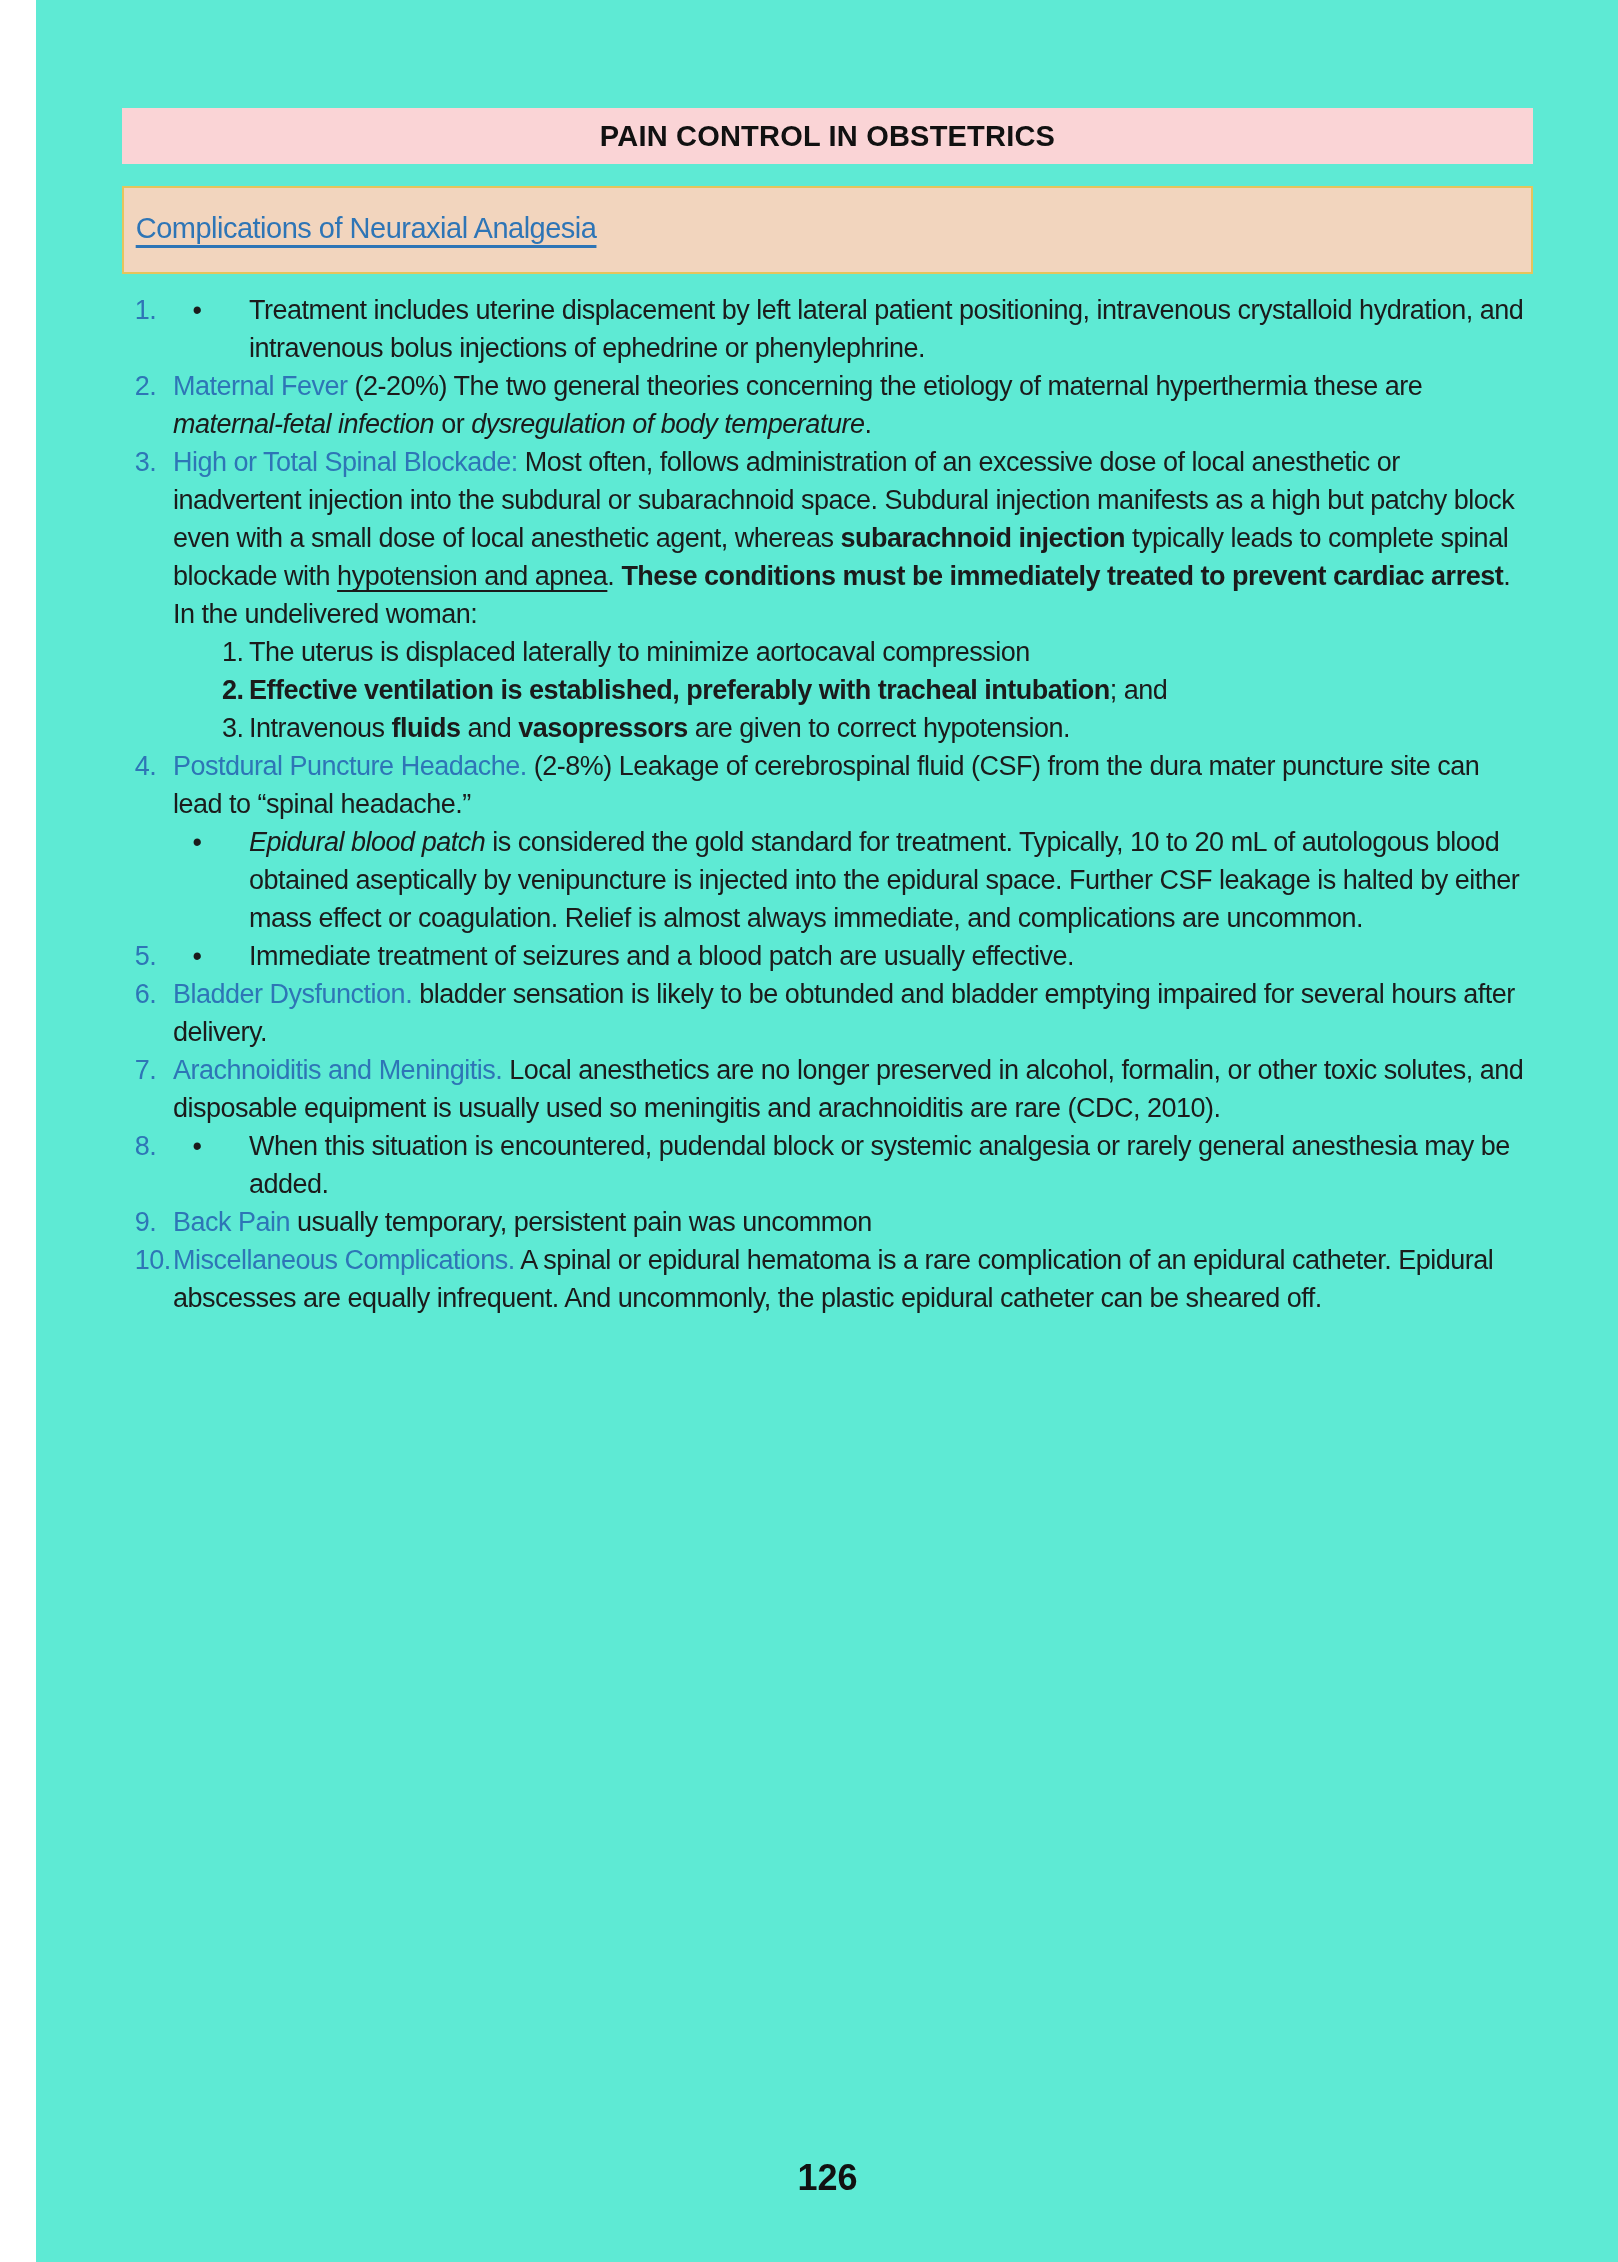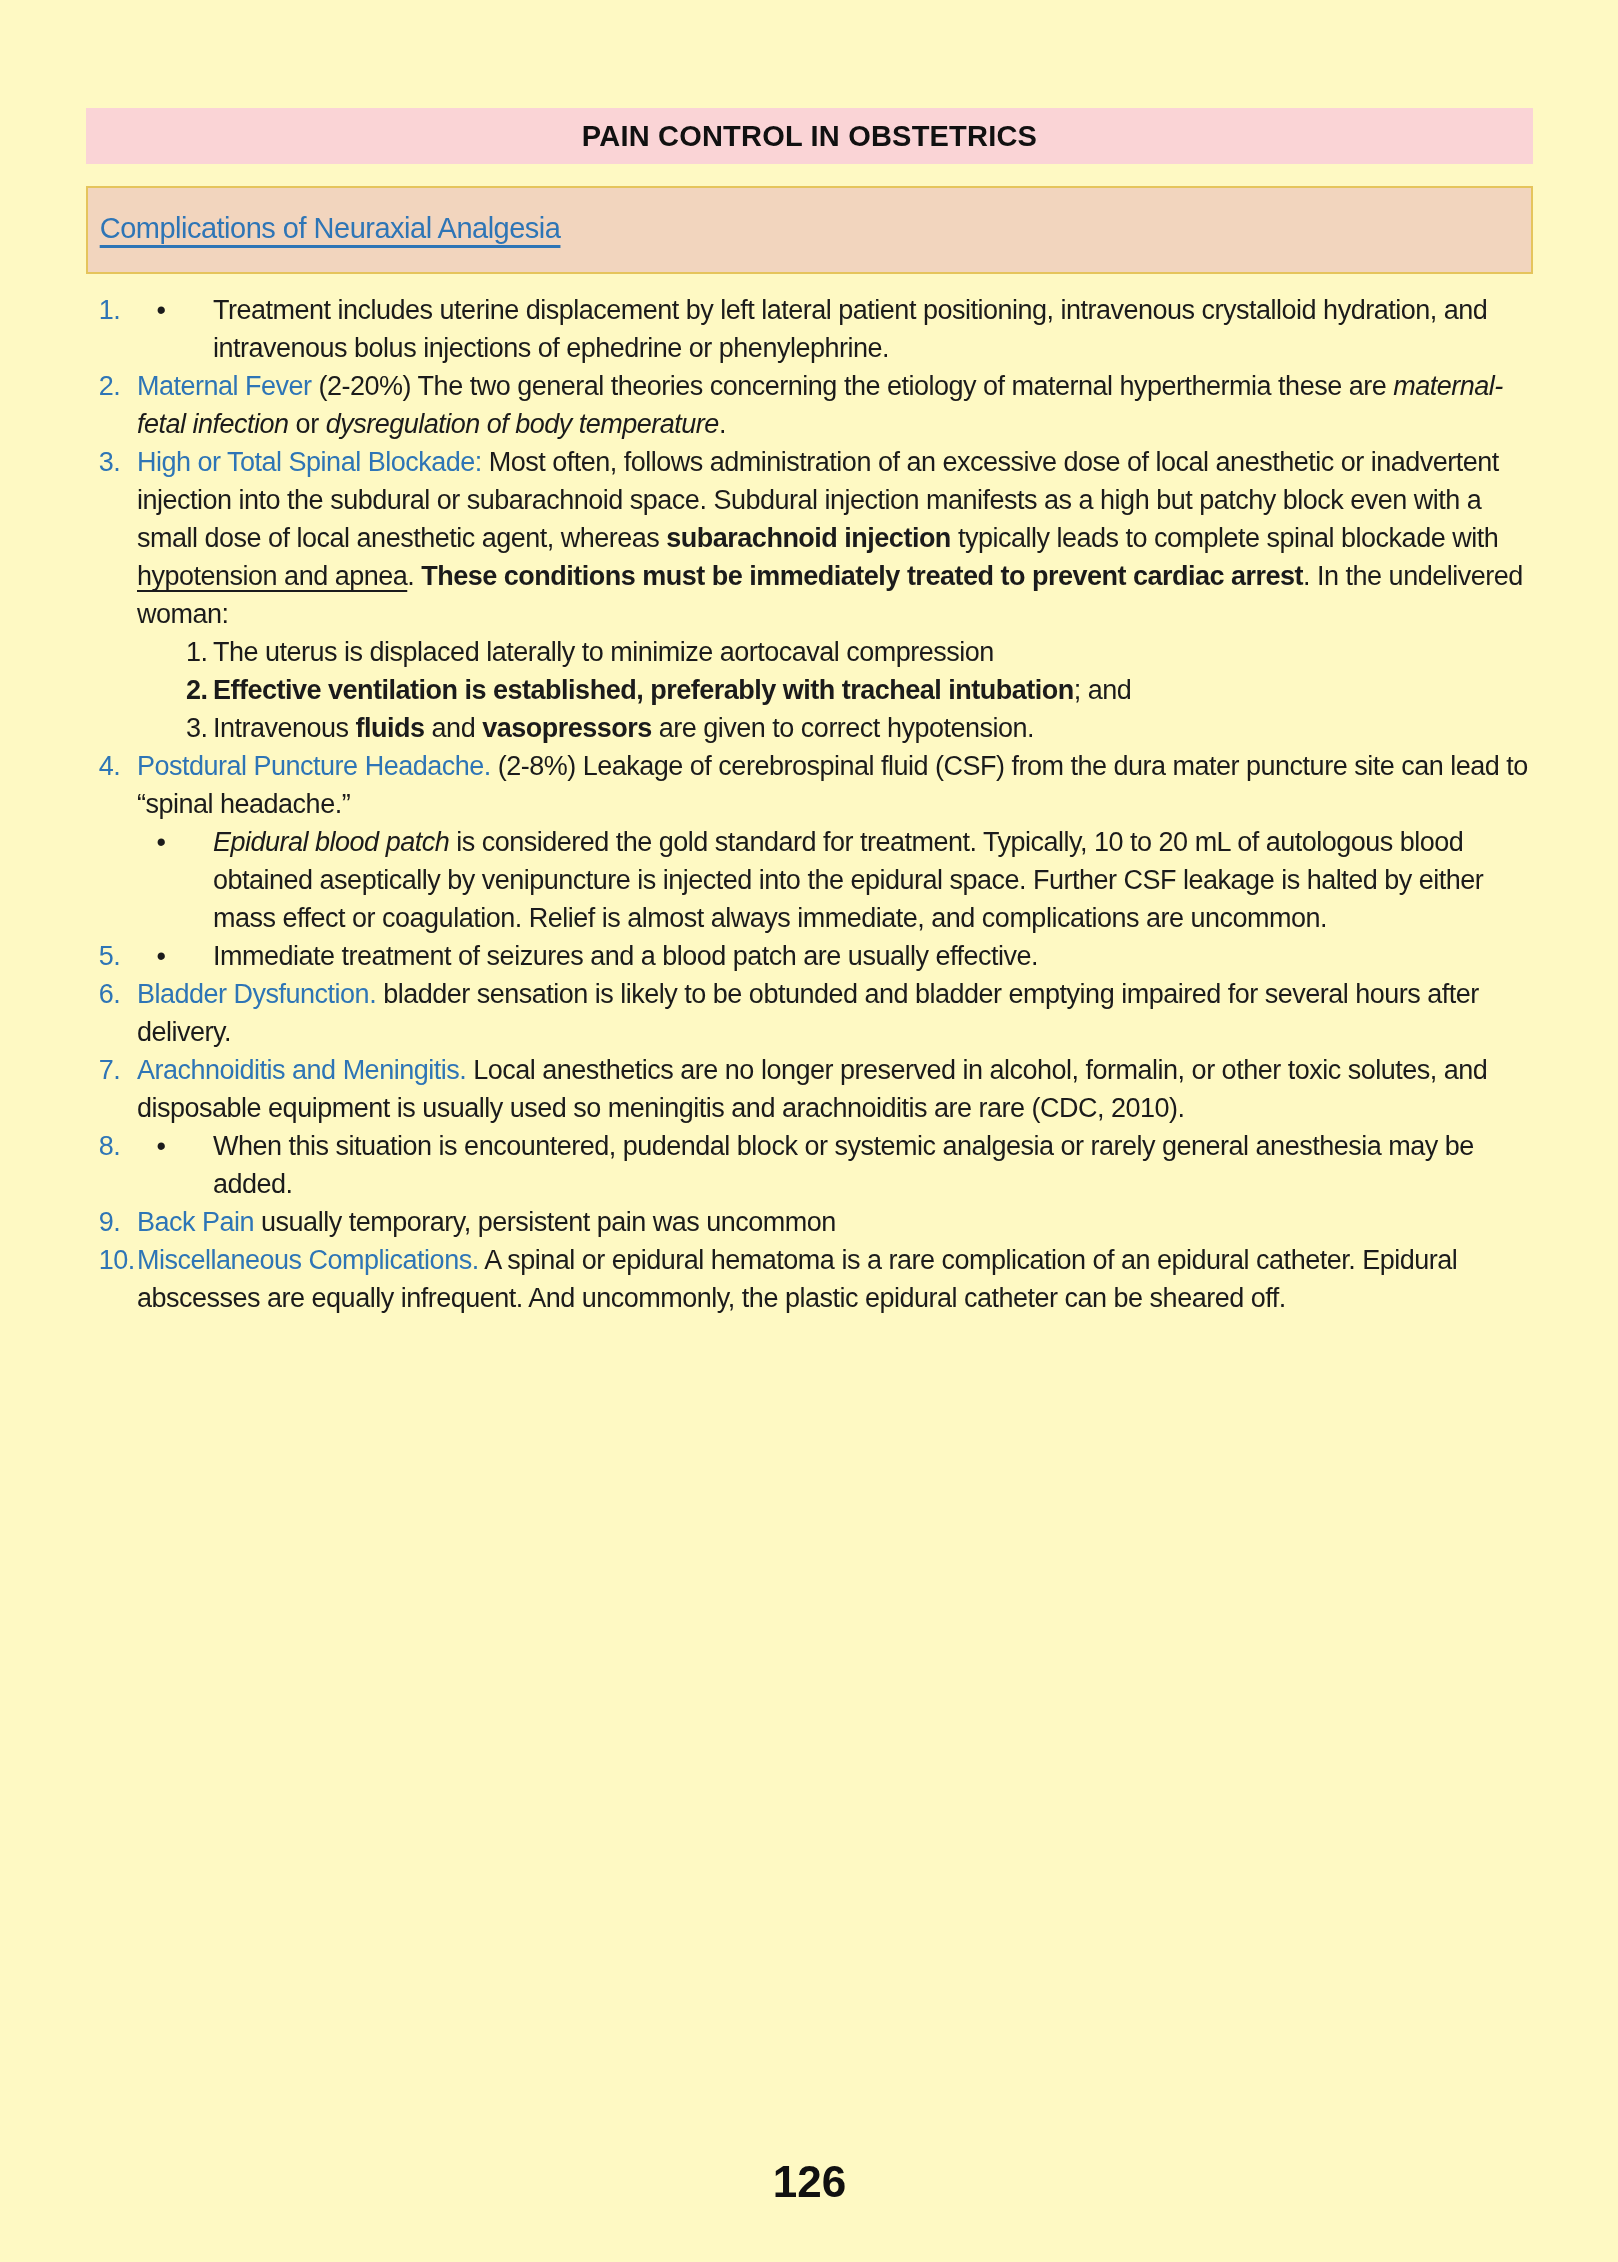--- a/index.html
+++ b/index.html
@@ -7,21 +7,22 @@
     width: 1619px;
     height: 2263px;
     position: relative;
     background: #ffffff;
     font-family: "Liberation Sans", sans-serif;
     color: #1b1b1b;
   }
   .page {
     position: absolute;
     inset: 0;
-    background: #fef9c3;
+    background: #5eead4;
+    margin-left: 36px;
   }
   .content {
     margin: 0 86px;
   }
   .title-bar {
     margin-top: 108px;
     height: 56px;
     background: #FAD4D6;
     display: flex;
     align-items: center;
@@ -78,21 +79,21 @@
   .run-bold { font-weight: bold; }
   .run-italic { font-style: italic; }
   .run-bold-italic { font-weight: bold; }
   .run-underline { text-decoration: underline; text-decoration-thickness: 2px; text-underline-offset: 4.9px; }
   .page-number {
     position: absolute;
     top: 2157px;
     left: 0;
     width: 100%;
     text-align: center;
-    font-size: 44px;
+    font-size: 36px;
     font-weight: bold;
     color: #111111;
   }
 </style>
 </head>
 <body>
 
 <div class="page">
   <div class="content">
 

